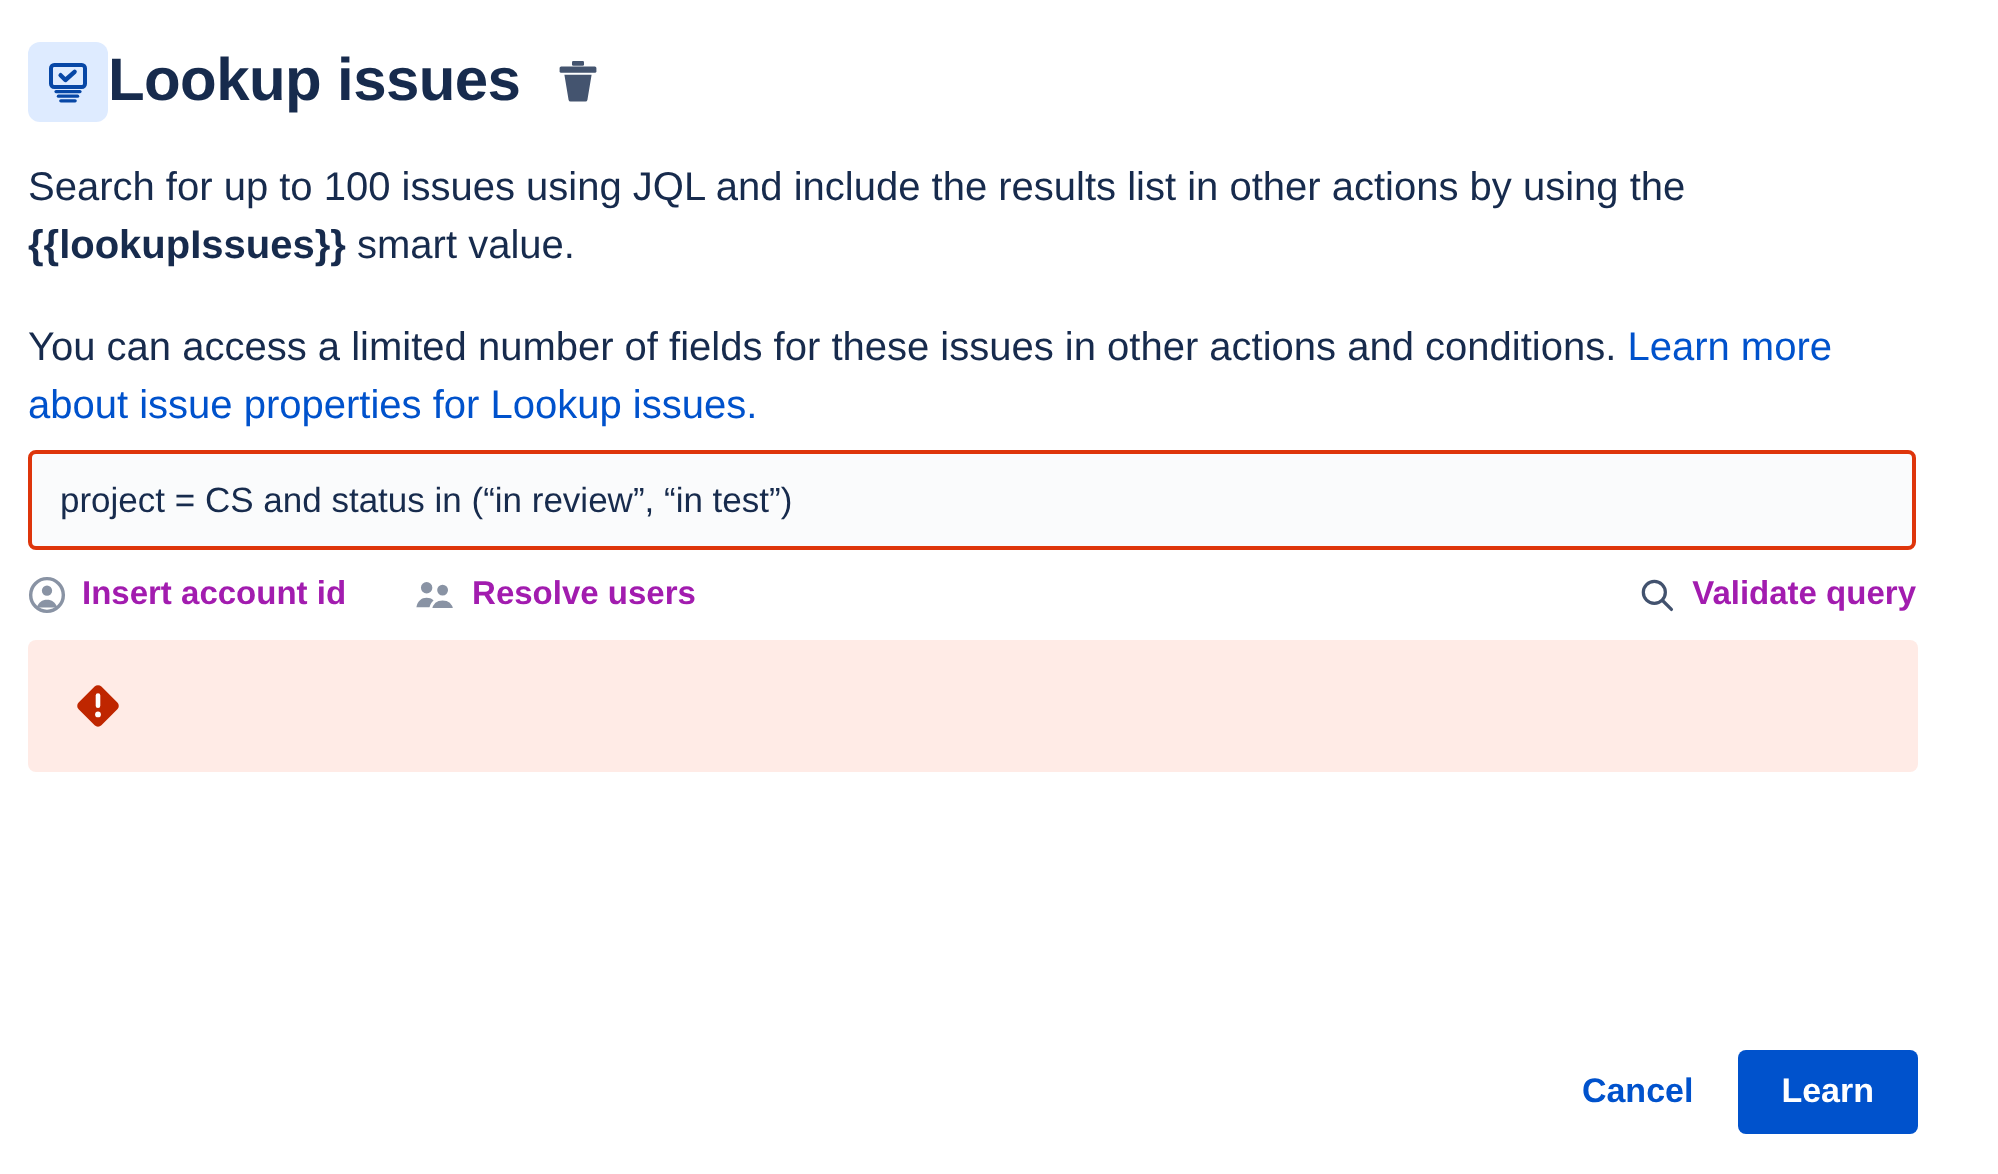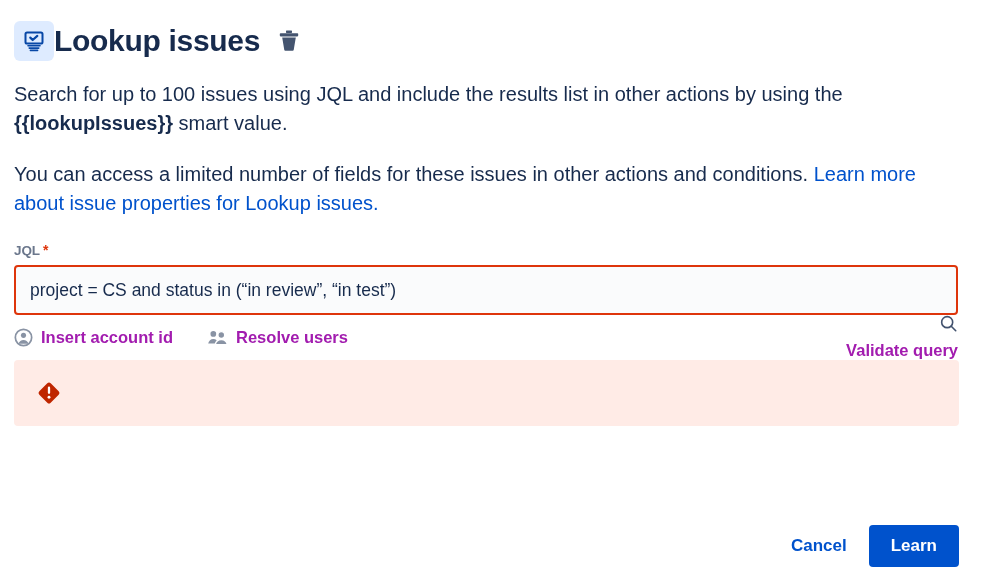--- a/index.html
+++ b/index.html
@@ -120,21 +120,21 @@
     gap: 8px;
     color: #a21caf;
     font-size: 16.5px;
     font-weight: 600;
     cursor: pointer;
     text-decoration: none;
     white-space: nowrap;
   }
   .action-link .ic { display: flex; align-items: center; }
   .spacer-links { width: 34px; }
-  .push-right { margin-left: auto; flex-direction: column; }
+  .push-right { margin-left: auto; }
 
   
   .error-panel {
     margin-top: 11px;
     width: 945px;
     box-sizing: border-box;
     background: #FFEBE6;
     border-radius: 4px;
     padding: 17px 20px 20px 22px;
     display: flex;
@@ -229,24 +229,20 @@
   
   <p class="desc p1">
     <span>Search for up to 100 issues using JQL and include the results list in other actions by using the </span><span class="smart-value">{{lookupIssues}}</span><span> smart value.</span>
   </p>
 
   <p class="desc p2">
     <span>You can access a limited number of fields for these issues in other actions and conditions. </span><a class="link" href="#">Learn more about issue properties for Lookup issues.</a>
   </p>
 
   
-  <div class="field-label">
-    <span>JQL</span>
-    <span class="required-star">*</span>
-  </div>
 
   
   <input class="jql-input" type="text" value="project = CS and status in (“in review”, “in test”)" style="">
 
   
   <div class="actions-row">
 
     <a class="action-link" href="#">
       <span class="ic">
         <svg width="19" height="19" viewBox="0 0 20 20" aria-hidden="true">

